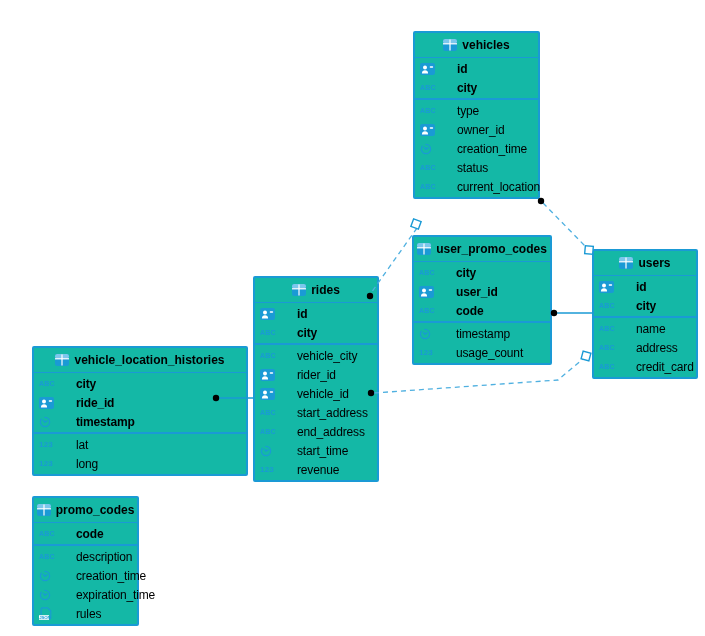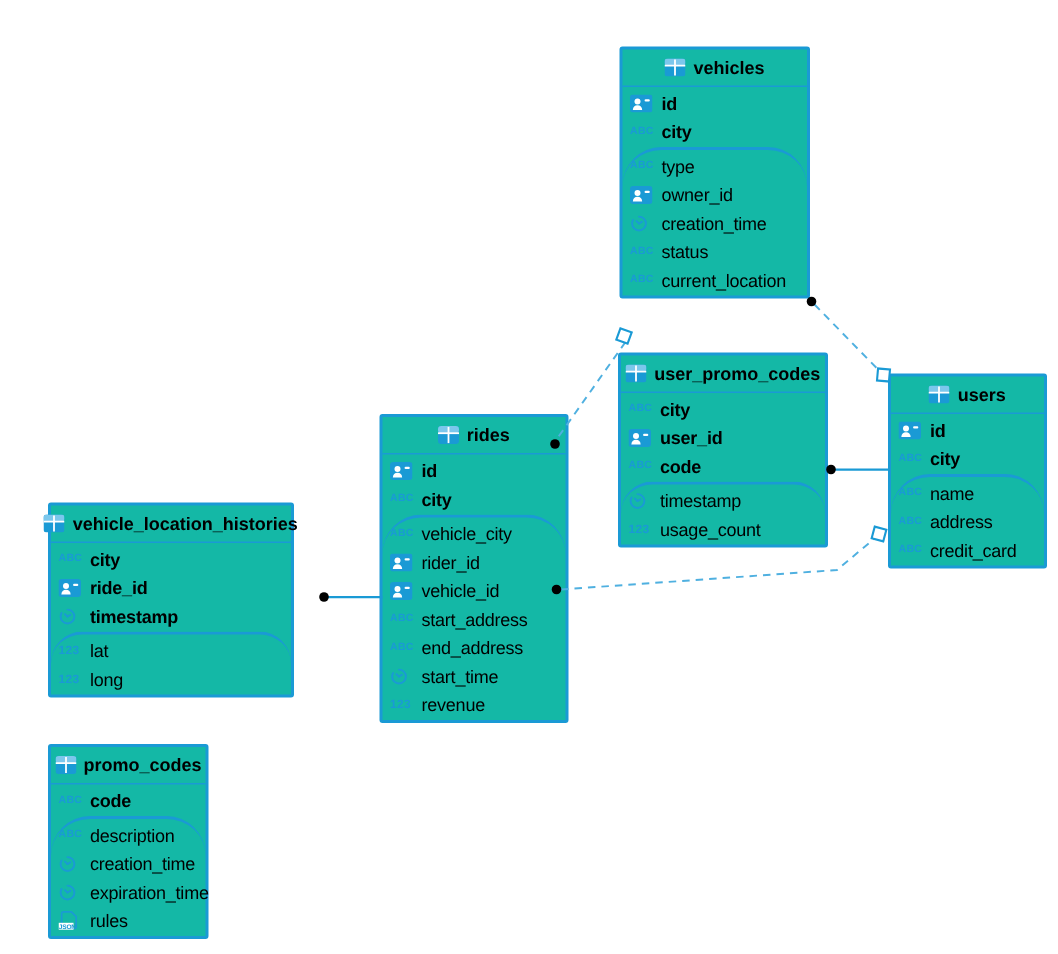--- a/index.html
+++ b/index.html
@@ -15,23 +15,23 @@
     position:absolute;z-index:1;background:#14b8a6;
     border:2px solid var(--blue);border-radius:2px;
     box-sizing:border-box;
   }
   .thead{
     height:24px;display:flex;align-items:center;justify-content:center;gap:5px;
     border-bottom:1.5px solid var(--blue);
     font-size:12px;font-weight:600;color:var(--text);padding:0 4px;white-space:nowrap;
   }
   .sec{padding:1px 0;}
-  .fields{border-top:2px solid var(--blue);border-radius:26px;}
+  .fields{border-top:2px solid var(--blue);}
   .row{
-    height:19px;display:flex;align-items:center;gap:4px;padding:0 5px;
+    height:19px;display:flex;align-items:center;gap:20px;padding:0 5px;
     font-size:12px;color:var(--text);white-space:nowrap;letter-spacing:-0.15px;
   }
   .row.key{font-weight:700;}
   .ic{width:17px;flex:0 0 17px;display:flex;align-items:center;justify-content:flex-start;}
   .ic.abc::before{
     content:"ABC";font-size:7px;font-weight:800;color:var(--blue);
     letter-spacing:0.2px;line-height:1;
   }
   .ic.n123::before{
     content:"123";font-size:8px;font-weight:700;color:var(--blue);
@@ -275,21 +275,21 @@
           </span>
         <span>start_time</span>
       </div>
       <div class="row">
         <span class="ic n123"></span>
         <span>revenue</span>
       </div>
     </div>
   </div>
 
-  <div class="table" style="left:32px;top:335px;width:164px">
+  <div class="table" style="left:32px;top:346px;width:216px">
     <div class="thead">
       <span class="ic" style="flex-basis:14px;width:14px">
           <svg width="14" height="12">
             <use href="#i-table"></use>
           </svg>
         </span>
       <span>vehicle_location_histories</span>
     </div>
     <div class="sec keys">
       <div class="row key">

